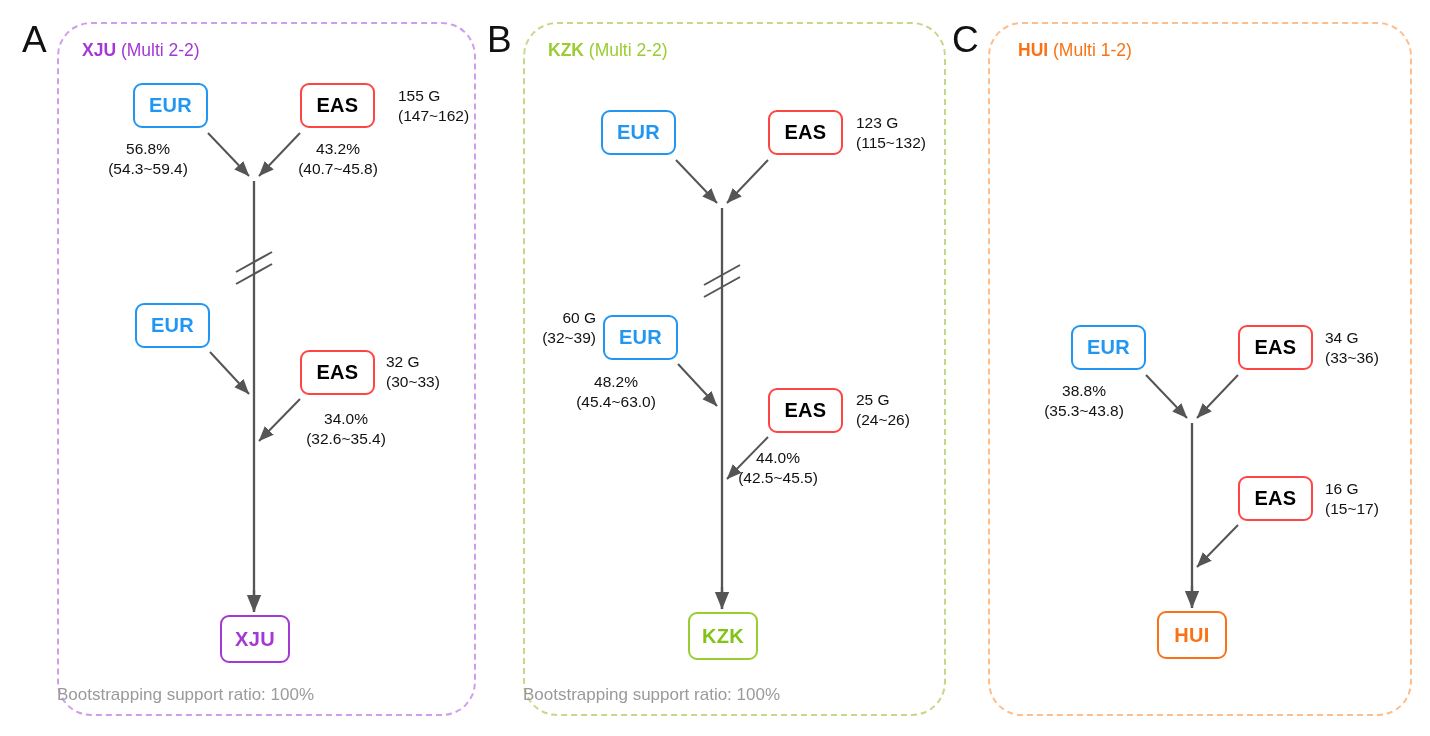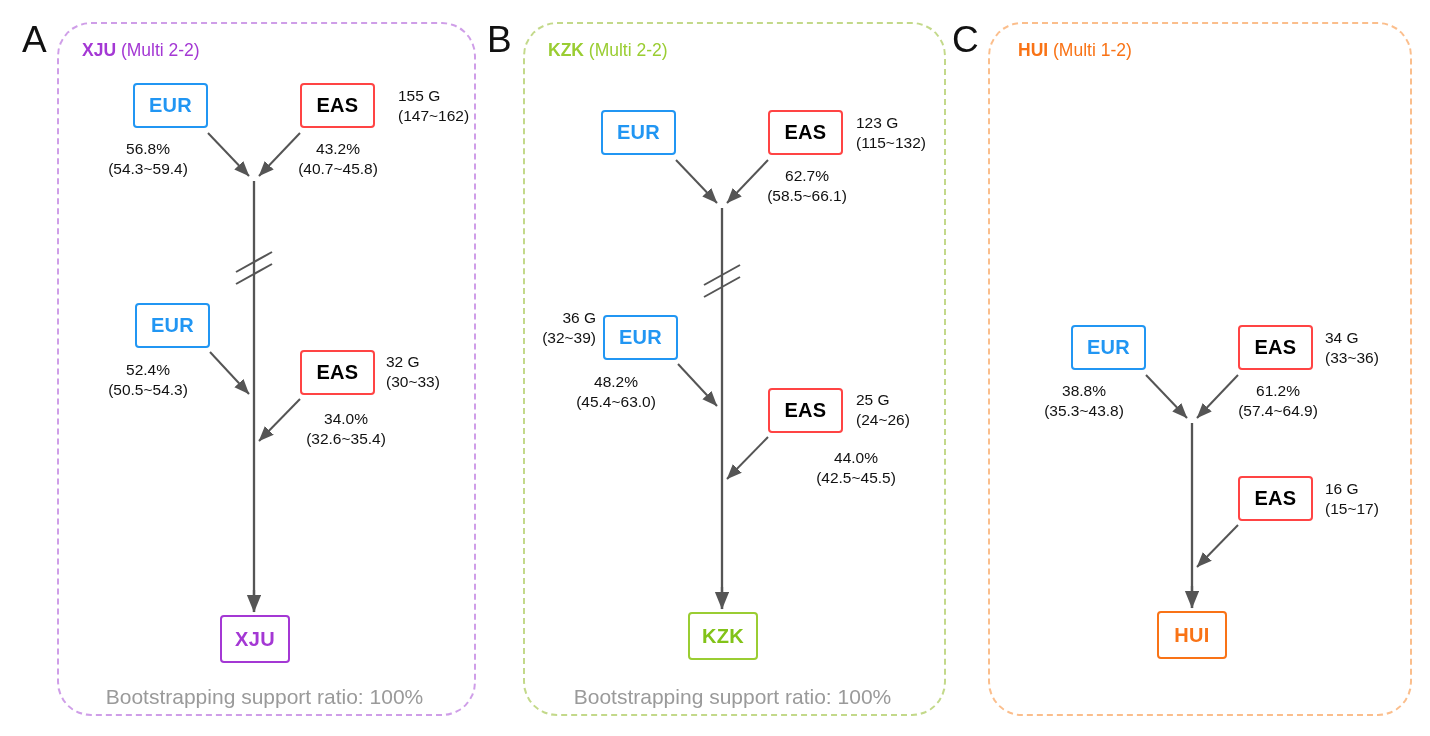--- a/index.html
+++ b/index.html
@@ -7,23 +7,23 @@
        font-family:"Liberation Sans",sans-serif;}
   .stage{position:absolute;left:0;top:0;width:1430px;height:736px;}
   svg.layer{position:absolute;left:0;top:0;width:1430px;height:736px;pointer-events:none;}
 
   .panel{position:absolute;border-radius:34px;border:2px dashed #cccccc;background:transparent;}
   .panel-letter{position:absolute;font-size:37px;color:#111111;font-weight:400;
                 font-family:"Liberation Sans",sans-serif;line-height:1;}
   .panel-title{position:absolute;font-size:17.5px;white-space:nowrap;}
   .panel-title .code{font-weight:bold;}
   .panel-title .sub{font-weight:normal;}
-  .footer{position:absolute;font-size:21px;color:#9a9a9a;white-space:nowrap;text-align:center;}
-
-  .node{position:absolute;width:75px;height:45px;border-radius:4px;border:2.4px solid #000;
+  .footer{position:absolute;font-size:17px;color:#9a9a9a;white-space:nowrap;text-align:left;}
+
+  .node{position:absolute;width:75px;height:45px;border-radius:9px;border:2.4px solid #000;
         background:#fff;display:flex;align-items:center;justify-content:center;
         font-size:20px;font-weight:bold;letter-spacing:.3px;box-sizing:border-box;}
   .node.eur{border-color:#2196f3;color:#2196f3;}
   .node.eas{border-color:#ff4444;color:#000000;}
   .node.leaf-xju{border-color:#a438d4;color:#a438d4;width:70px;height:48px;}
   .node.leaf-kzk{border-color:#9acd32;color:#82c318;width:70px;height:48px;}
   .node.leaf-hui{border-color:#f97316;color:#f97316;width:70px;height:48px;}
 
   .lbl{position:absolute;font-size:15.5px;color:#111;line-height:1.28;white-space:nowrap;}
   .lbl.c{text-align:center;}
@@ -106,24 +106,20 @@
   </div>
 
   <div class="lbl c" style="left:88px;top:139px;width:120px;">
     <div>56.8%</div>
     <div>(54.3~59.4)</div>
   </div>
   <div class="lbl c" style="left:278px;top:139px;width:120px;">
     <div>43.2%</div>
     <div>(40.7~45.8)</div>
   </div>
-  <div class="lbl c" style="left:86px;top:360px;width:124px;">
-    <div>52.4%</div>
-    <div>(50.5~54.3)</div>
-  </div>
   <div class="lbl c" style="left:284px;top:409px;width:124px;">
     <div>34.0%</div>
     <div>(32.6~35.4)</div>
   </div>
 
   <div class="footer" style="left:57px;top:685px;width:415px;">Bootstrapping support ratio: 100%</div>
 
   <div class="panel" style="left:523px;top:22px;width:419px;height:690px;border-color:#c3d98a;"></div>
   <div class="panel-letter" style="left:487px;top:21px;">B</div>
   <div class="panel-title" style="left:548px;top:40px;color:#9acd32;">
@@ -145,37 +141,33 @@
   </div>
   <div class="node leaf-kzk" style="left:688px;top:612px;">
     <span>KZK</span>
   </div>
 
   <div class="lbl l" style="left:856px;top:113px;">
     <div>123 G</div>
     <div>(115~132)</div>
   </div>
   <div class="lbl r" style="left:468px;top:308px;width:128px;">
-    <div>36 G</div>
+    <div>60 G</div>
     <div>(32~39)</div>
   </div>
   <div class="lbl l" style="left:856px;top:390px;">
     <div>25 G</div>
     <div>(24~26)</div>
   </div>
 
-  <div class="lbl c" style="left:746px;top:166px;width:122px;">
-    <div>62.7%</div>
-    <div>(58.5~66.1)</div>
-  </div>
   <div class="lbl c" style="left:554px;top:372px;width:124px;">
     <div>48.2%</div>
     <div>(45.4~63.0)</div>
   </div>
-  <div class="lbl c" style="left:794px;top:448px;width:124px;">
+  <div class="lbl c" style="left:716px;top:448px;width:124px;">
     <div>44.0%</div>
     <div>(42.5~45.5)</div>
   </div>
 
   <div class="footer" style="left:523px;top:685px;width:419px;">Bootstrapping support ratio: 100%</div>
 
   <div class="panel" style="left:988px;top:22px;width:420px;height:690px;border-color:#fbbe8c;"></div>
   <div class="panel-letter" style="left:952px;top:21px;">C</div>
   <div class="panel-title" style="left:1018px;top:40px;color:#f97316;">
     <span class="code">HUI</span>
@@ -201,19 +193,15 @@
   </div>
   <div class="lbl l" style="left:1325px;top:479px;">
     <div>16 G</div>
     <div>(15~17)</div>
   </div>
 
   <div class="lbl c" style="left:1022px;top:381px;width:124px;">
     <div>38.8%</div>
     <div>(35.3~43.8)</div>
   </div>
-  <div class="lbl c" style="left:1216px;top:381px;width:124px;">
-    <div>61.2%</div>
-    <div>(57.4~64.9)</div>
-  </div>
 
 
 </div>
 
 </body></html>

